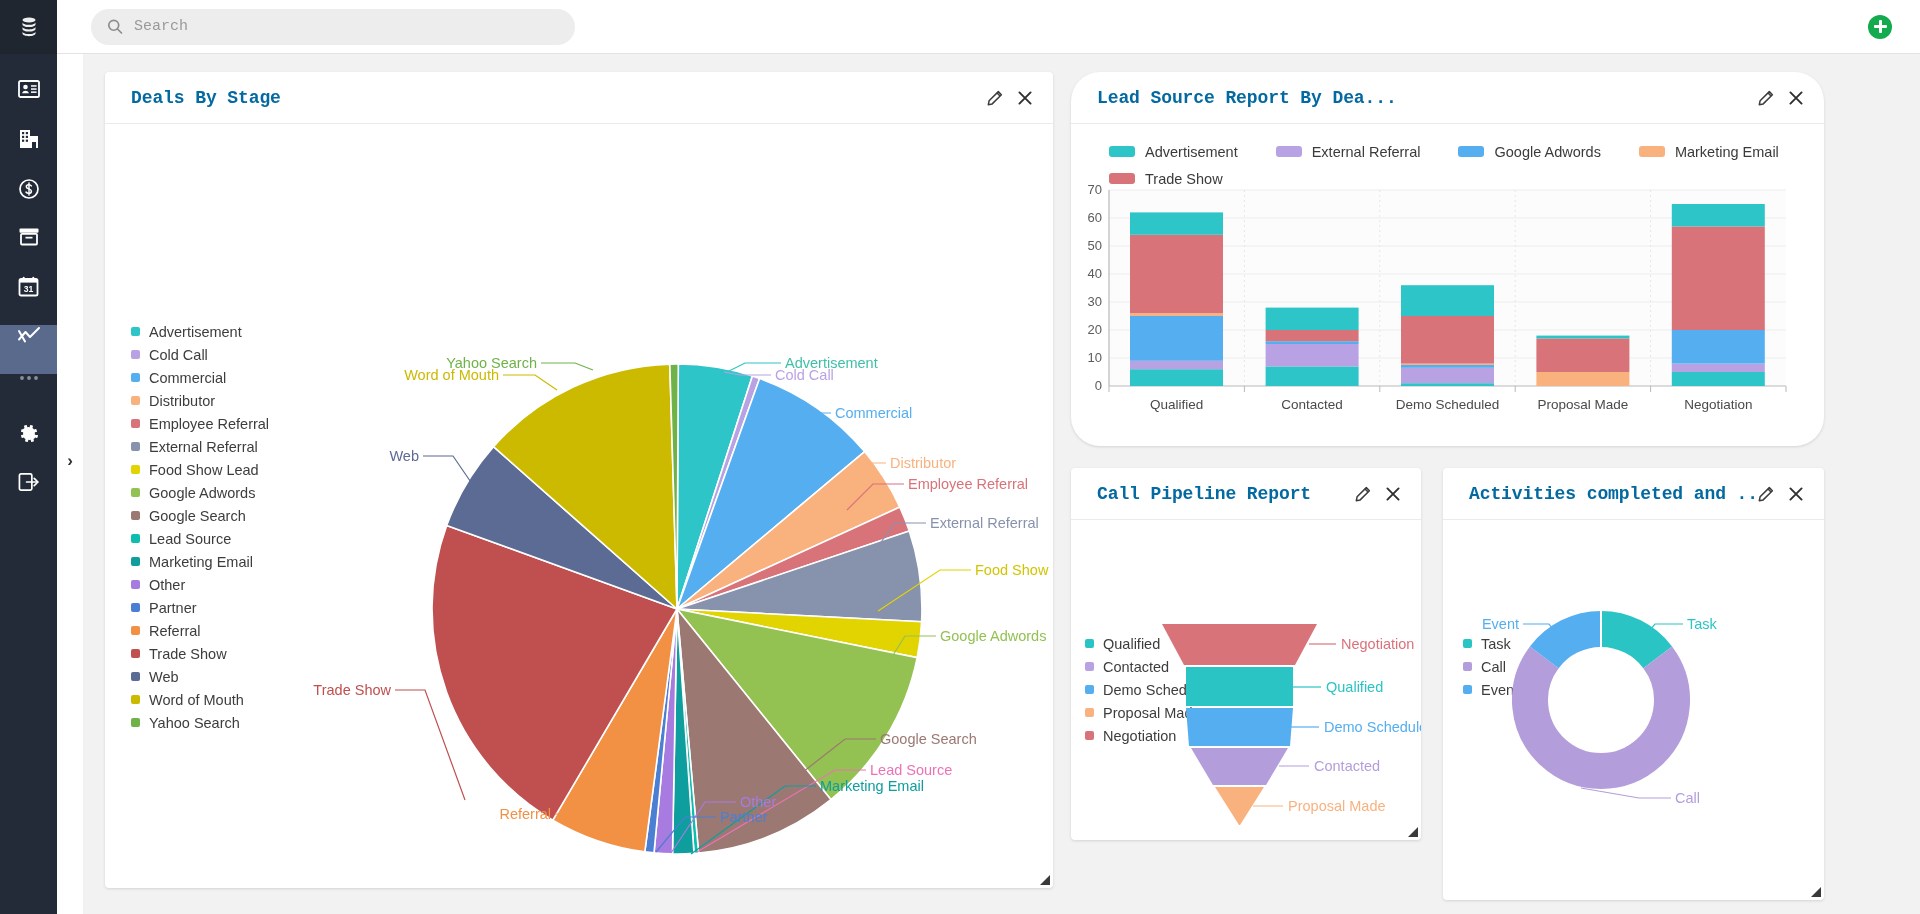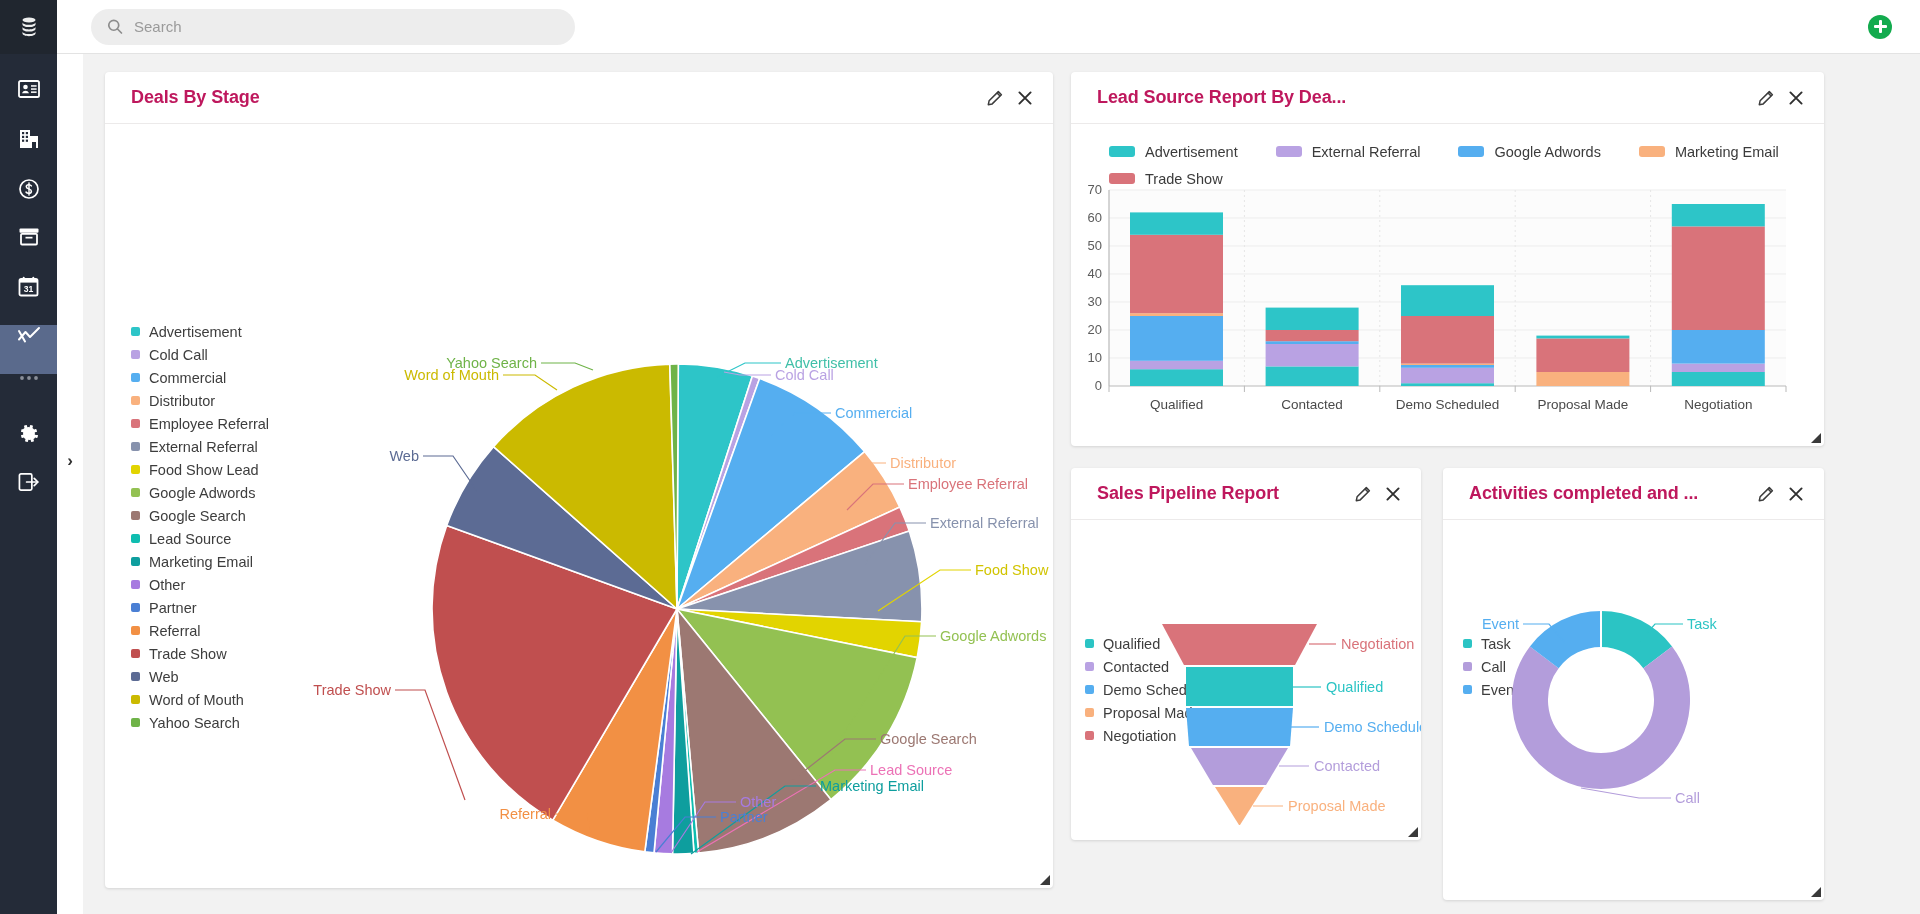--- a/index.html
+++ b/index.html
@@ -38,21 +38,21 @@
     border-bottom: 1px solid #e3e3e3;
     padding: 0 24px 0 34px;
     position: relative;
   }
   .searchbox {
     width: 484px; height: 36px; background: #ededed; border-radius: 18px;
     display: flex; align-items: center; padding: 0 16px; gap: 11px;
   }
   .searchbox input {
     border: none; background: transparent; outline: none;
-    font-family: Liberation Sans, sans-serif; font-size: 15px; color: #444;
+    font-family: Liberation Mono, monospace; font-size: 15px; color: #444;
     width: 100%;
   }
   .searchbox input::placeholder { color: #9a9a9a; }
   .plus-btn {
     position: absolute; right: 28px; top: 50%; transform: translateY(-50%);
     width: 24px; height: 24px; border-radius: 50%; background: #13ab4e;
     display: flex; align-items: center; justify-content: center; cursor: pointer;
   }
   .plus-btn:before, .plus-btn:after {
     content:""; position:absolute; background:#fff; border-radius:1px;
@@ -85,22 +85,22 @@
     box-shadow: 0 1px 3px rgba(0,0,0,.13);
     display: flex; flex-direction: column; position: relative; overflow: hidden;
   }
   .card-head {
     height: 52px; flex: 0 0 52px;
     display: flex; align-items: center; justify-content: space-between;
     padding: 0 20px 0 26px;
     border-bottom: 1px solid #eceaea;
   }
   .card-title {
-    font-size: 18px; font-weight: bold; color: #be185d; letter-spacing: -.1px;
-    white-space: nowrap; overflow: hidden;
+    font-size: 18px; font-weight: bold; color: #0369a1; letter-spacing: -.1px;
+    white-space: nowrap; overflow: hidden; font-family: Liberation Mono, monospace;
   }
   .card-actions { display: flex; align-items: center; gap: 14px; }
   .icon-btn { cursor: pointer; display:flex; align-items:center; justify-content:center; }
   .icon-btn svg { display:block; }
   .card-body { flex: 1; position: relative; min-height: 0; }
   .resize-handle {
     position: absolute; right: 3px; bottom: 3px; width: 11px; height: 11px;
     cursor: nwse-resize;
   }
   .resize-handle:after{
@@ -405,21 +405,21 @@
                 <text class="lbl" x="394" y="256" fill="#CBBA00" text-anchor="end">Word of Mouth</text>
                 <text class="lbl" x="432" y="244" fill="#6FB348" text-anchor="end">Yahoo Search</text>
               </g>
             </svg>
           </div>
           <div class="resize-handle"></div>
         </section>
 
         <div class="col-right">
 
-          <section class="card" style="height:374px;">
+          <section class="card" style="height:374px;border-radius:29px;">
             <div class="card-head">
               <span class="card-title">Lead Source Report By Dea...</span>
               <div class="card-actions">
                 <span class="icon-btn">
                   <svg width="16" height="16" viewBox="0 0 16 16">
                     <path d="M11.3 1.6 L14.4 4.7 L5.2 13.9 L1.3 14.7 L2.1 10.8 Z" fill="none" stroke="#3c3c3c" stroke-width="1.5" stroke-linejoin="round"></path>
                     <path d="M10 2.9 L13.1 6" stroke="#3c3c3c" stroke-width="1.5"></path>
                   </svg>
                 </span>
                 <span class="icon-btn">
@@ -560,21 +560,21 @@
                 </g>
               </svg>
             </div>
             <div class="resize-handle"></div>
           </section>
 
           <div style="display:flex; gap:22px; height:372px;">
 
             <section class="card" style="width:350px; height:372px;">
               <div class="card-head">
-                <span class="card-title">Sales Pipeline Report</span>
+                <span class="card-title">Call Pipeline Report</span>
                 <div class="card-actions">
                   <span class="icon-btn">
                     <svg width="16" height="16" viewBox="0 0 16 16">
                       <path d="M11.3 1.6 L14.4 4.7 L5.2 13.9 L1.3 14.7 L2.1 10.8 Z" fill="none" stroke="#3c3c3c" stroke-width="1.5" stroke-linejoin="round"></path>
                       <path d="M10 2.9 L13.1 6" stroke="#3c3c3c" stroke-width="1.5"></path>
                     </svg>
                   </span>
                   <span class="icon-btn">
                     <svg width="16" height="16" viewBox="0 0 16 16">
                       <path d="M2.4 2.4 L13.6 13.6 M13.6 2.4 L2.4 13.6" stroke="#2f2f2f" stroke-width="1.9" stroke-linecap="round"></path>

